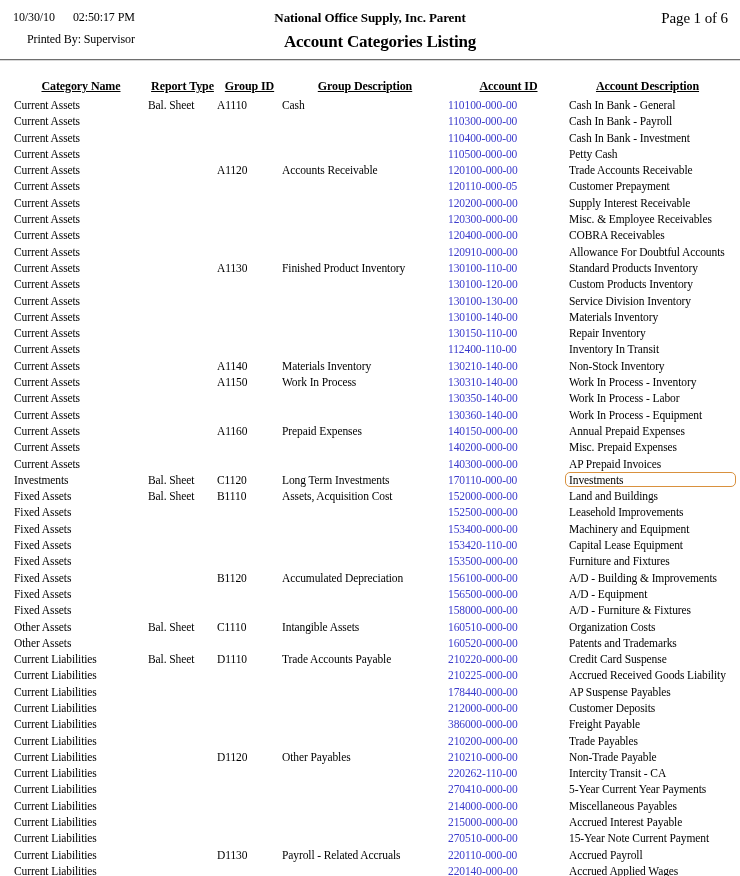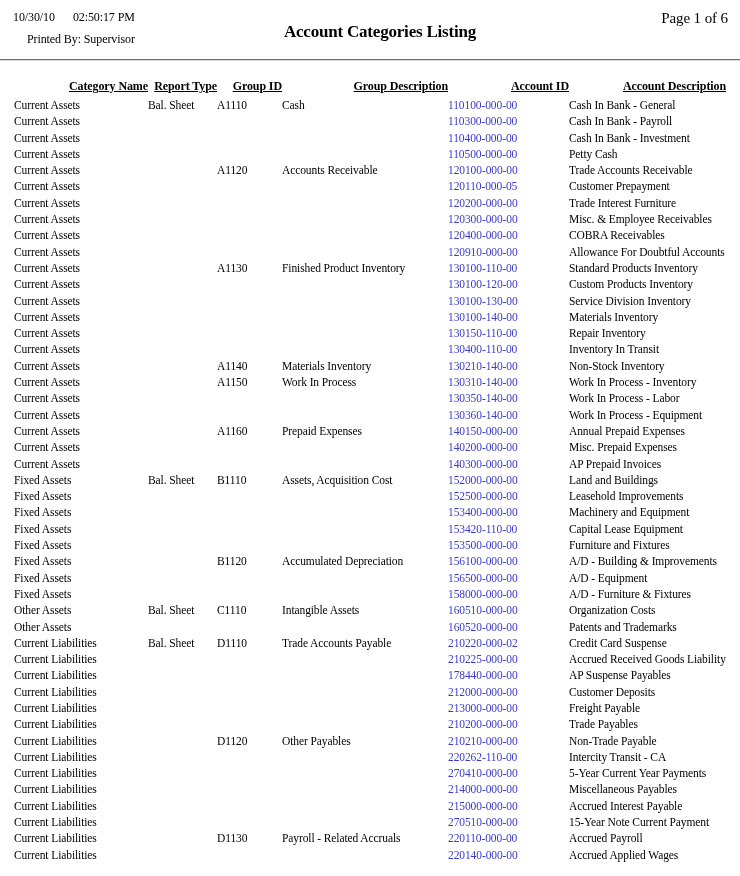--- a/index.html
+++ b/index.html
@@ -12,31 +12,31 @@
   }
   .report-page { width: 740px; height: 616px; background: #fff; position: relative; }
 
   
   .report-header { position: relative; height: 59px; }
   .hdr-left  { position: absolute; left: 13px;  top: 10px; font-size: 12px; }
   .hdr-left .row1 span.time { margin-left: 18px; }
   .hdr-left .row2 { margin-top: 7px; text-align: right; }
   .hdr-center { position: absolute; left: 0; right: 0; top: 10px; text-align: center; }
   .company { font-size: 13px; font-weight: bold; }
-  .title   { font-size: 17px; font-weight: bold; margin-top: 12px; letter-spacing: -0.2px; padding-left: 20px; }
+  .title   { font-size: 17px; font-weight: bold; margin-top: 6px; letter-spacing: -0.2px; padding-left: 20px; }
   .hdr-right { position: absolute; right: 12px; top: 10px; font-size: 15px; }
   .divider { height: 0; border-top: 1px solid #6e6e6e; border-bottom: 1px solid #d8d8d8; }
 
   
   table.listing {
     border-collapse: collapse; table-layout: fixed;
     margin: 0 14px; width: 712px;
   }
   table.listing th {
-    text-align: right; vertical-align: bottom;
+    text-align: center; vertical-align: bottom;
     font-size: 12px; font-weight: bold; text-decoration: underline;
     height: 35px; padding: 18px 0 3px 0; white-space: nowrap;
   }
   table.listing td {
     font-size: 11.5px; height: 16.3px; line-height: 16.3px;
     padding: 0; white-space: nowrap; overflow: visible; vertical-align: middle;
   }
   td.acct-id { color: var(--acct-color, #3a3acc); }
   span.highlight {
     display: block;
@@ -53,20 +53,21 @@
 <div class="report-page">
 
   <div class="report-header">
     <div class="hdr-left">
       <div class="row1">
         <span>10/30/10</span><span class="time">02:50:17 PM</span>
       </div>
       <div class="row2">Printed By: Supervisor</div>
     </div>
     <div class="hdr-center">
+      <div class="company">National Office Supply, Inc. Parent</div>
       <div class="title">Account Categories Listing</div>
     </div>
     <div class="hdr-right">Page 1 of 6</div>
   </div>
 
   <div class="divider"></div>
 
   <table class="listing">
     <colgroup>
       <col style="width:134px">
@@ -134,21 +135,21 @@
           <td></td>
           <td class="acct-id">120110-000-05</td>
           <td>Customer Prepayment</td>
         </tr>
         <tr>
           <td>Current Assets</td>
           <td></td>
           <td></td>
           <td></td>
           <td class="acct-id">120200-000-00</td>
-          <td>Trade Interest Furniture</td>
+          <td>Supply Interest Receivable</td>
         </tr>
         <tr>
           <td>Current Assets</td>
           <td></td>
           <td></td>
           <td></td>
           <td class="acct-id">120300-000-00</td>
           <td>Misc. &amp; Employee Receivables</td>
         </tr>
         <tr>
@@ -205,21 +206,21 @@
           <td></td>
           <td></td>
           <td class="acct-id">130150-110-00</td>
           <td>Repair Inventory</td>
         </tr>
         <tr>
           <td>Current Assets</td>
           <td></td>
           <td></td>
           <td></td>
-          <td class="acct-id">130400-110-00</td>
+          <td class="acct-id">112400-110-00</td>
           <td>Inventory In Transit</td>
         </tr>
         <tr>
           <td>Current Assets</td>
           <td></td>
           <td>A1140</td>
           <td>Materials Inventory</td>
           <td class="acct-id">130210-140-00</td>
           <td>Non-Stock Inventory</td>
         </tr>
@@ -263,20 +264,30 @@
           <td class="acct-id">140200-000-00</td>
           <td>Misc. Prepaid Expenses</td>
         </tr>
         <tr>
           <td>Current Assets</td>
           <td></td>
           <td></td>
           <td></td>
           <td class="acct-id">140300-000-00</td>
           <td>AP Prepaid Invoices</td>
+        </tr>
+        <tr>
+          <td>Investments</td>
+          <td>Bal. Sheet</td>
+          <td>C1120</td>
+          <td>Long Term Investments</td>
+          <td class="acct-id">170110-000-00</td>
+          <td>
+            <span class="highlight">Investments</span>
+          </td>
         </tr>
         <tr>
           <td>Fixed Assets</td>
           <td>Bal. Sheet</td>
           <td>B1110</td>
           <td>Assets, Acquisition Cost</td>
           <td class="acct-id">152000-000-00</td>
           <td>Land and Buildings</td>
         </tr>
         <tr>
@@ -349,21 +360,21 @@
           <td></td>
           <td></td>
           <td class="acct-id">160520-000-00</td>
           <td>Patents and Trademarks</td>
         </tr>
         <tr>
           <td>Current Liabilities</td>
           <td>Bal. Sheet</td>
           <td>D1110</td>
           <td>Trade Accounts Payable</td>
-          <td class="acct-id">210220-000-02</td>
+          <td class="acct-id">210220-000-00</td>
           <td>Credit Card Suspense</td>
         </tr>
         <tr>
           <td>Current Liabilities</td>
           <td></td>
           <td></td>
           <td></td>
           <td class="acct-id">210225-000-00</td>
           <td>Accrued Received Goods Liability</td>
         </tr>
@@ -381,21 +392,21 @@
           <td></td>
           <td></td>
           <td class="acct-id">212000-000-00</td>
           <td>Customer Deposits</td>
         </tr>
         <tr>
           <td>Current Liabilities</td>
           <td></td>
           <td></td>
           <td></td>
-          <td class="acct-id">213000-000-00</td>
+          <td class="acct-id">386000-000-00</td>
           <td>Freight Payable</td>
         </tr>
         <tr>
           <td>Current Liabilities</td>
           <td></td>
           <td></td>
           <td></td>
           <td class="acct-id">210200-000-00</td>
           <td>Trade Payables</td>
         </tr>

